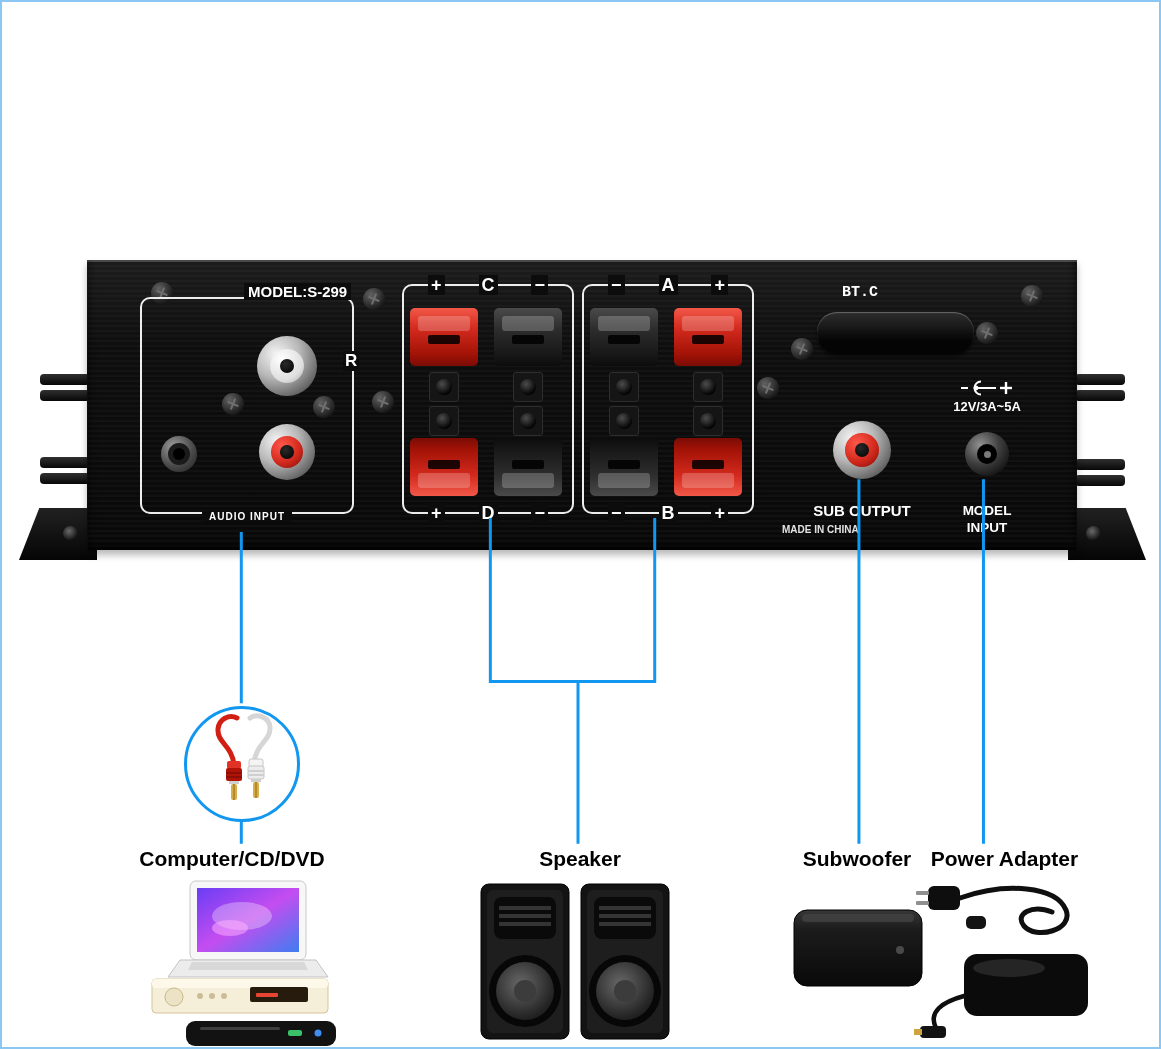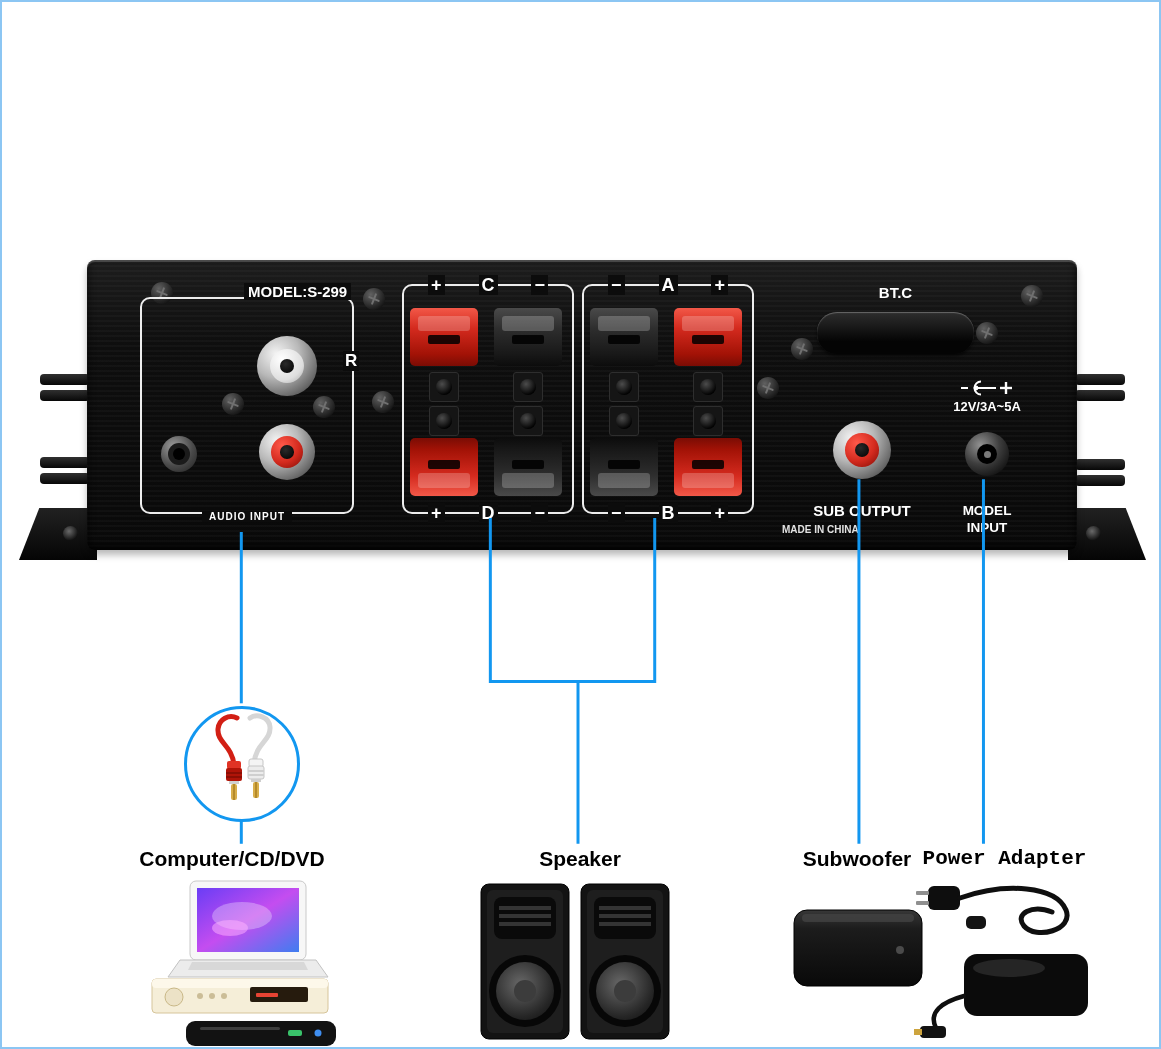--- a/index.html
+++ b/index.html
@@ -16,21 +16,21 @@
   
   .fin { position:absolute; width:50px; height:11px; border-radius:4px;
          background:linear-gradient(180deg,#303030,#070707); }
   .flange { position:absolute; width:78px; height:52px;
             background:linear-gradient(180deg,#212121,#050505); }
   .flange.left  { left:17px;  top:506px; clip-path:polygon(26% 0,100% 0,100% 100%,0 100%); }
   .flange.right { left:1066px; top:506px; clip-path:polygon(0 0,74% 0,100% 100%,0 100%); }
   .flange .hole { position:absolute; width:15px; height:15px; border-radius:50%;
                   background:radial-gradient(circle at 40% 35%,#6a6a6a,#101010 70%); }
   .panel {
-    position:absolute; left:85px; top:258px; width:990px; height:290px; border-radius:8px;
+    position:absolute; left:85px; top:258px; width:990px; height:290px; border-radius:0;
     background:
       repeating-linear-gradient(180deg, rgba(255,255,255,0.028) 0 2px, rgba(0,0,0,0) 2px 5px),
       linear-gradient(180deg,#1d1d1d,#0e0e0e 30%,#090909);
     box-shadow: inset 0 2px 1px rgba(255,255,255,0.2), inset 0 -4px 9px rgba(0,0,0,0.85),
                 0 5px 7px rgba(0,0,0,0.28);
   }
   .screw { position:absolute; width:22px; height:22px; border-radius:50%;
            background:radial-gradient(circle at 35% 30%,#616161,#2b2b2b 55%,#040404 95%); }
   .screw::before,.screw::after { content:""; position:absolute; left:50%; top:50%;
            background:#707070; border-radius:1px; }
@@ -182,21 +182,21 @@
       <div class="clip blk flip" style="left:6px;top:152px;"></div>
       <div class="clip red flip" style="left:90px;top:152px;"></div>
       <div class="term-row bottomrow">
         <span>−</span>
           <span>B</span>
           <span>+</span>
       </div>
     </div>
 
 
-    <div class="ptext" style="left:755px;top:24px;width:107px;text-align:center;font-size:15px;">BT.C</div>
+    <div class="ptext" style="left:755px;top:24px;width:107px;font-size:15px;font-family:Liberation Mono, monospace;">BT.C</div>
     <div class="bt-cover" style="left:730px;top:52px;width:157px;height:42px;"></div>
 
     <div class="rca rca-red" style="left:746px;top:161px;width:58px;height:58px;">
         <div class="mid">
           <div class="hol"></div>
         </div>
       </div>
     <div class="ptext" style="left:695px;top:242px;width:160px;text-align:center;font-size:15px;">SUB OUTPUT</div>
     <div class="ptext" style="left:695px;top:264px;width:160px;text-align:left;font-size:10px;color:#e2e2e2;">MADE IN CHINA</div>
 
@@ -247,21 +247,21 @@
         <rect x="64" y="70" width="10" height="3" fill="#cfcfcf"></rect>
         <rect x="66" y="73" width="6" height="16" rx="2" fill="#d8ae4a"></rect>
         <rect x="68" y="73" width="2" height="16" fill="#b58a2a"></rect>
       </g>
     </svg>
   </div>
 
   <div class="caption" style="left:105px;top:845px;width:250px;">Computer/CD/DVD</div>
   <div class="caption" style="left:490px;top:845px;width:176px;">Speaker</div>
   <div class="caption" style="left:785px;top:845px;width:140px;">Subwoofer</div>
-  <div class="caption" style="left:915px;top:845px;width:175px;font-family:Liberation Mono, monospace;">Power Adapter</div>
+  <div class="caption" style="left:915px;top:845px;width:175px;">Power Adapter</div>
 
   <svg class="art" style="left:128px;top:876px;" width="210" height="172" viewBox="0 0 210 172">
     <defs>
       <linearGradient id="gscr" x1="0" y1="0" x2="1" y2="1">
         <stop offset="0" stop-color="#6a3df5"></stop>
           <stop offset="0.5" stop-color="#c44df0"></stop>
           <stop offset="1" stop-color="#3f7df0"></stop>
       </linearGradient>
     </defs>
     <g>

